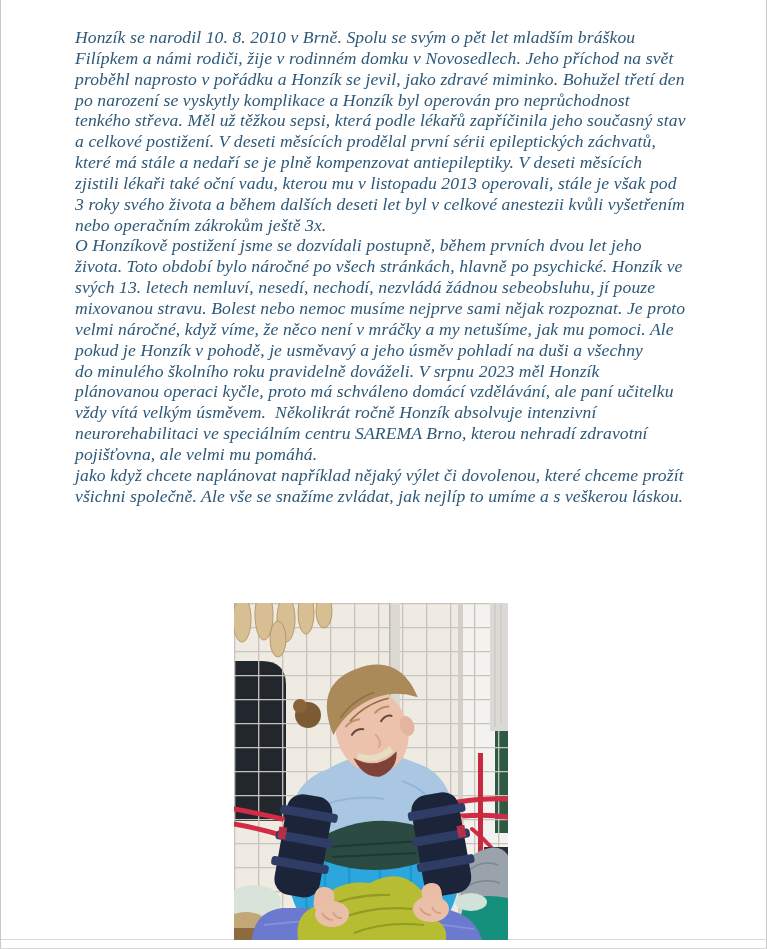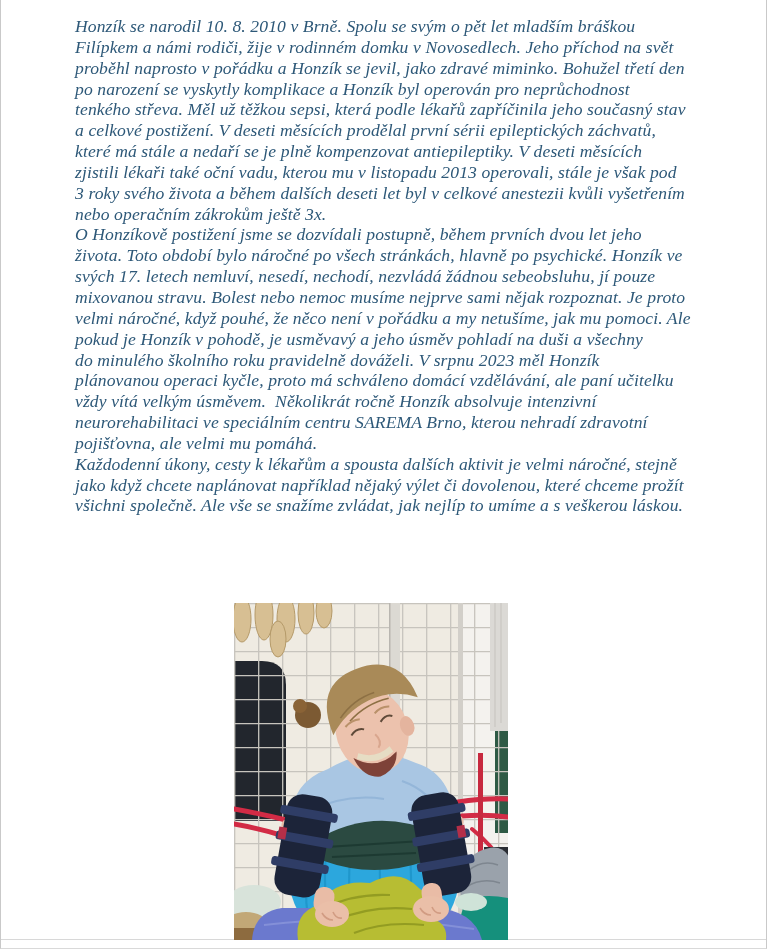--- a/index.html
+++ b/index.html
@@ -8,21 +8,21 @@
     width:767px;height:949px;
     box-sizing:border-box;
     background:#ffffff;
     border-left:1px solid #c9c9c9;
     border-right:1px solid #c9c9c9;
     border-bottom:1px solid #d9d9d9;
     overflow:hidden;
     font-family:"Liberation Serif","DejaVu Serif",serif;
   }
   .article{
-    position:absolute;left:74px;top:16px;width:678px;
+    position:absolute;left:74px;top:27px;width:678px;
     font-style:italic;
     font-size:17.6px;
     line-height:20.85px;
     letter-spacing:0.1px;
   }
   .article .line{white-space:pre-wrap;}
   .bottom-rule{
     position:absolute;left:0;top:939px;width:767px;height:1px;
     background:#d8d8d8;z-index:1;
   }
@@ -42,30 +42,29 @@
       <div class="line">proběhl naprosto v pořádku a Honzík se jevil, jako zdravé miminko. Bohužel třetí den</div>
       <div class="line">po narození se vyskytly komplikace a Honzík byl operován pro neprůchodnost</div>
       <div class="line">tenkého střeva. Měl už těžkou sepsi, která podle lékařů zapříčinila jeho současný stav</div>
       <div class="line">a celkové postižení. V deseti měsících prodělal první sérii epileptických záchvatů,</div>
       <div class="line">které má stále a nedaří se je plně kompenzovat antiepileptiky. V deseti měsících</div>
       <div class="line">zjistili lékaři také oční vadu, kterou mu v listopadu 2013 operovali, stále je však pod</div>
       <div class="line">3 roky svého života a během dalších deseti let byl v celkové anestezii kvůli vyšetřením</div>
       <div class="line">nebo operačním zákrokům ještě 3x.</div>
       <div class="line">O Honzíkově postižení jsme se dozvídali postupně, během prvních dvou let jeho</div>
       <div class="line">života. Toto období bylo náročné po všech stránkách, hlavně po psychické. Honzík ve</div>
-      <div class="line">svých 17. letech nemluví, nesedí, nechodí, nezvládá žádnou sebeobsluhu, jí pouze</div>
+      <div class="line">svých 13. letech nemluví, nesedí, nechodí, nezvládá žádnou sebeobsluhu, jí pouze</div>
       <div class="line">mixovanou stravu. Bolest nebo nemoc musíme nejprve sami nějak rozpoznat. Je proto</div>
-      <div class="line">velmi náročné, když pouhé, že něco není v pořádku a my netušíme, jak mu pomoci. Ale</div>
+      <div class="line">velmi náročné, když víme, že něco není v mráčky a my netušíme, jak mu pomoci. Ale</div>
       <div class="line">pokud je Honzík v pohodě, je usměvavý a jeho úsměv pohladí na duši a všechny</div>
       <div class="line">do minulého školního roku pravidelně dováželi. V srpnu 2023 měl Honzík</div>
       <div class="line">plánovanou operaci kyčle, proto má schváleno domácí vzdělávání, ale paní učitelku</div>
       <div class="line">vždy vítá velkým úsměvem.  Několikrát ročně Honzík absolvuje intenzivní</div>
       <div class="line">neurorehabilitaci ve speciálním centru SAREMA Brno, kterou nehradí zdravotní</div>
       <div class="line">pojišťovna, ale velmi mu pomáhá.</div>
-      <div class="line">Každodenní úkony, cesty k lékařům a spousta dalších aktivit je velmi náročné, stejně</div>
       <div class="line">jako když chcete naplánovat například nějaký výlet či dovolenou, které chceme prožít</div>
       <div class="line">všichni společně. Ale vše se snažíme zvládat, jak nejlíp to umíme a s veškerou láskou.</div>
     </div>
 
   <div class="bottom-rule"></div>
 
   <figure class="photo" aria-label="Smiling boy in a light blue t-shirt leaning over a blue exercise ball during rehabilitation, both arms in dark splints, in a therapy room with a lattice grid wall, red elastic ropes, a lime towel and a periwinkle mat">
     <svg viewBox="0 0 274 337" width="274" height="337" xmlns="http://www.w3.org/2000/svg">
       <defs>
         <pattern id="grid" width="24" height="24" patternUnits="userSpaceOnUse">

